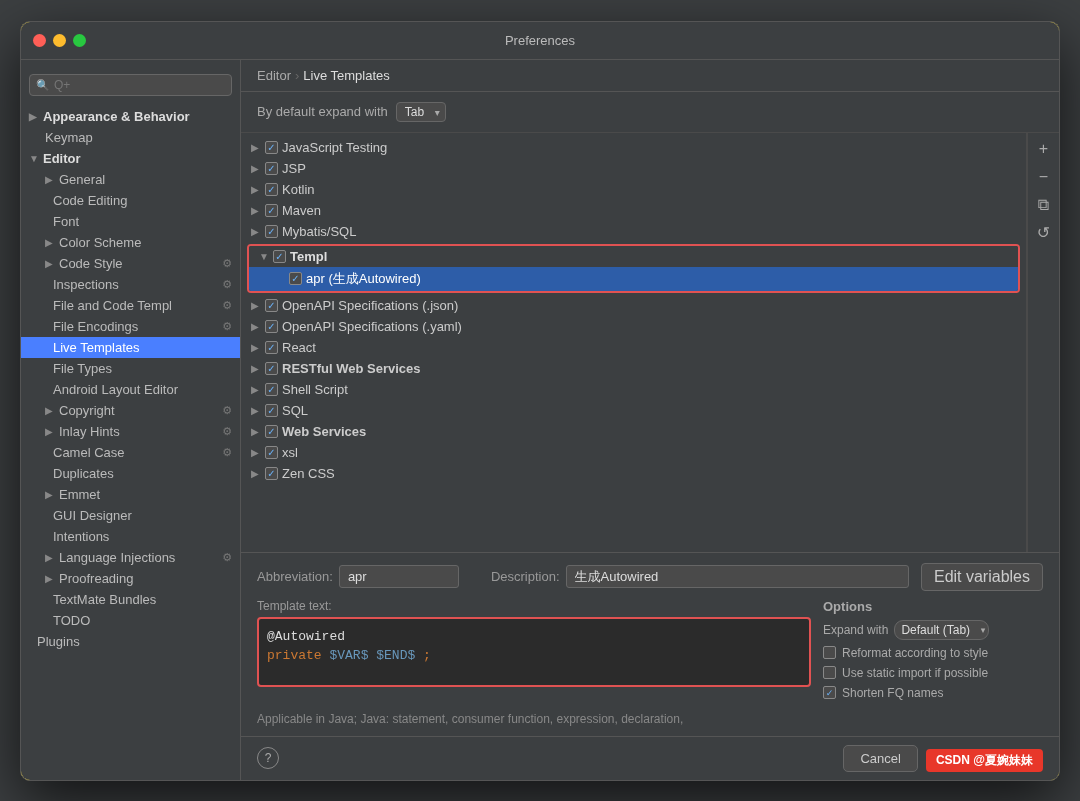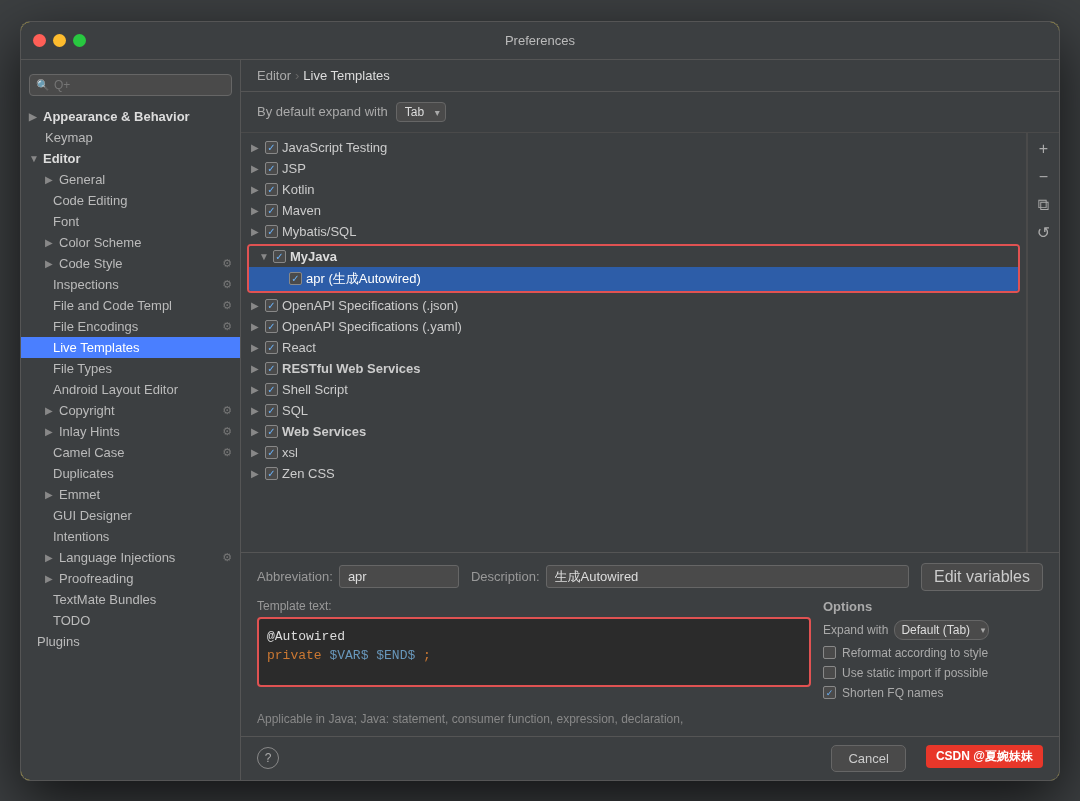--- a/index.html
+++ b/index.html
@@ -424,22 +424,22 @@
       display: flex;
       align-items: center;
       justify-content: center;
       color: #aaa;
       font-size: 12px;
       cursor: pointer;
       background: none;
     }
     .footer-buttons {
       display: flex;
-      gap: 20px;
-      align-items: flex-start;
+      gap: 8px;
+      align-items: flex-end;
     }
     .btn-cancel {
       background: #4a4a4a;
       border: 1px solid #666;
       color: #ccc;
       padding: 5px 16px;
       border-radius: 5px;
       font-size: 13px;
       cursor: pointer;
     }
@@ -617,21 +617,21 @@
           <div class="tpl-group">
             <span class="chevron">▶</span>
             <span class="checkbox checked"></span>
             <span class="tpl-label">Mybatis/SQL</span>
           </div>
 
           <div class="tpl-highlight">
             <div class="tpl-group" style="background:#3c3f41;">
               <span class="chevron">▼</span>
               <span class="checkbox checked"></span>
-              <span class="tpl-label" style="font-weight:600;color:#ddd;">MyJava</span>
+              <span class="tpl-label" style="font-weight:600;color:#ddd;">Templ</span>
             </div>
             <div class="tpl-item selected" style="padding-left:40px;">
               <span class="checkbox checked"></span>
               <span class="tpl-label">apr (生成Autowired)</span>
             </div>
           </div>
 
           <div class="tpl-group">
             <span class="chevron">▶</span>
             <span class="checkbox checked"></span>
@@ -687,21 +687,21 @@
           <button class="action-btn">↺</button>
         </div>
       </div>
 
       <div class="details-panel">
         <div class="details-row1">
           <div class="field-group">
             <span class="field-label">Abbreviation:</span>
             <input class="field-input" type="text" value="apr" style="">
           </div>
-          <div class="field-group" style="flex:1;">
+          <div class="field-group" style="flex:1;margin-left:20px;">
             <span class="field-label">Description:</span>
             <input class="field-input-wide" type="text" value="生成Autowired" style="">
           </div>
           <button class="edit-variables-btn">Edit variables</button>
         </div>
 
         <div class="template-text-section">
           <div class="template-text-left">
             <div class="template-label-sm">Template text:</div>
             <div class="template-code-box">

